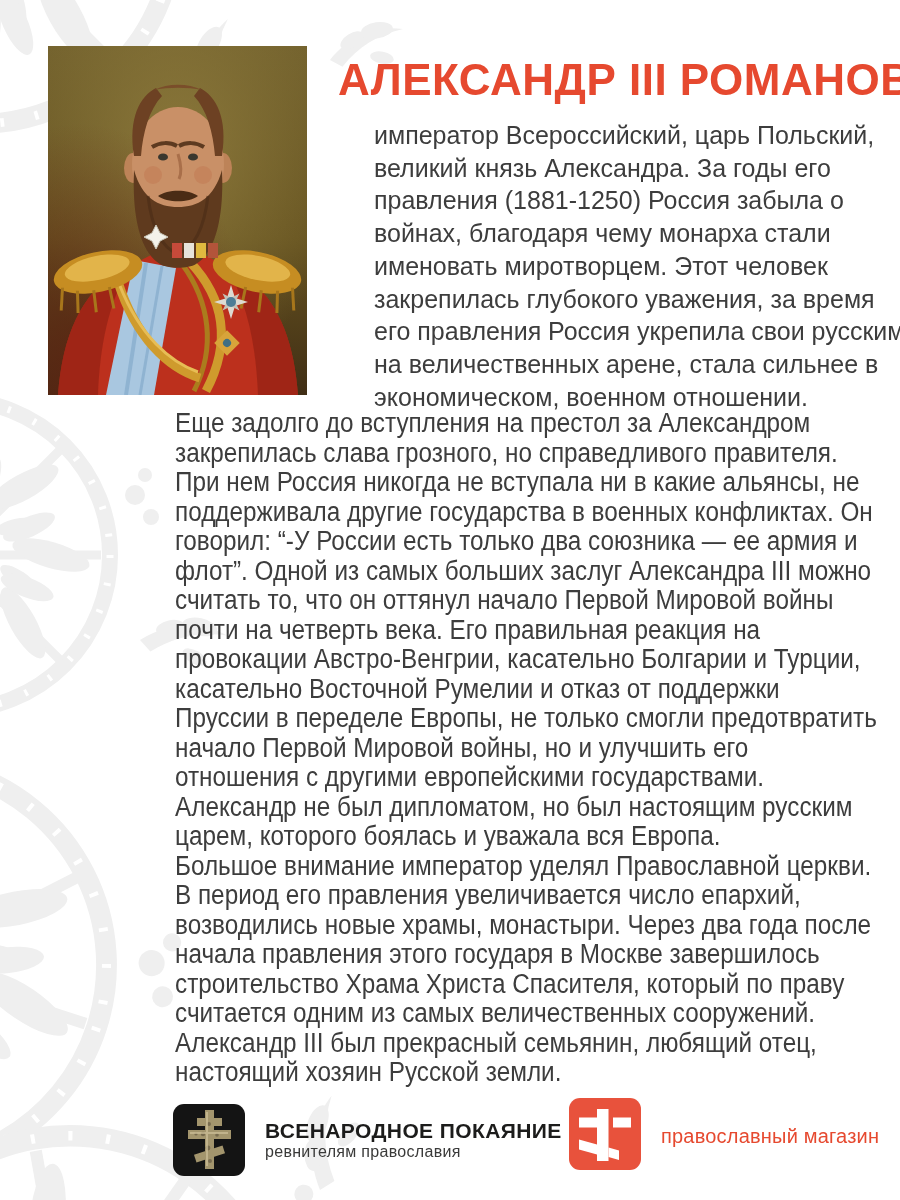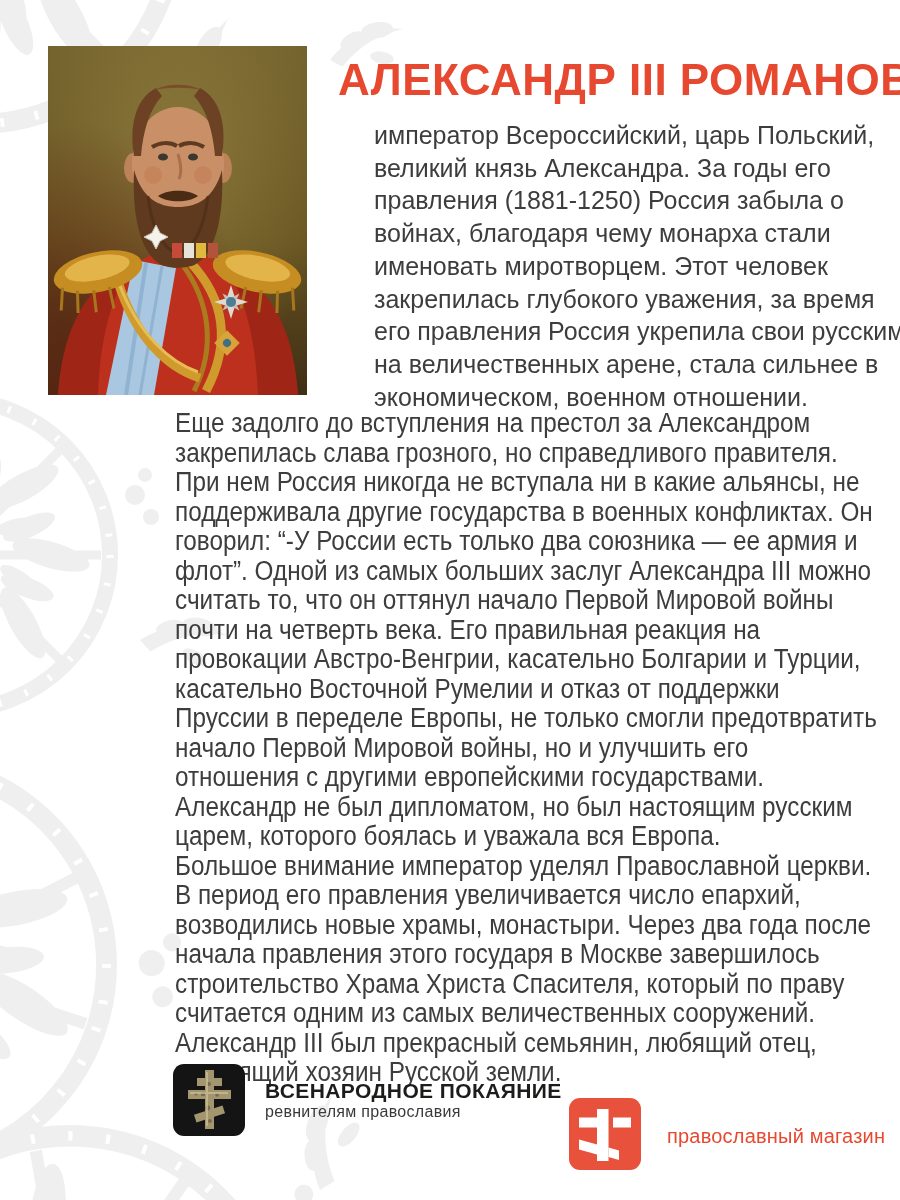--- a/index.html
+++ b/index.html
@@ -25,27 +25,27 @@
   .intro{position:absolute;left:339px;top:119px;width:545px;color:var(--text);
     font-size:25px;line-height:32.7px;margin-left:35px;}
   .intro .line{white-space:nowrap;}
 
   .bodytext{position:absolute;left:175px;top:409px;width:780px;color:var(--text);
     font-size:27px;line-height:29.5px;transform:scaleX(.9);transform-origin:left top;}
   .bodytext .line{white-space:nowrap;}
 
   .footer-logo{position:absolute;display:flex;align-items:center;}
   .footer-logo .licon{flex:0 0 auto;}
-  .flogo-left{left:173px;top:1064px;}
+  .flogo-left{left:173px;top:1104px;}
   .flogo-right{left:569px;top:1098px;}
   .ltext{margin-left:20px;display:flex;flex-direction:column;justify-content:center;}
   .flogo-left .ltitle{font-size:21px;font-weight:700;color:var(--footer_dark);letter-spacing:.4px;white-space:nowrap;}
   .flogo-left .lsub{font-size:16px;color:var(--footer_sub);letter-spacing:.3px;margin-top:0;white-space:nowrap;}
   .flogo-right .ltitle{font-size:24px;font-weight:700;color:var(--accent);letter-spacing:.4px;white-space:nowrap;}
-  .flogo-right .lsub{font-size:20px;color:var(--accent);letter-spacing:.2px;margin-top:4px;white-space:nowrap;margin-left:6px;}
+  .flogo-right .lsub{font-size:20px;color:var(--accent);letter-spacing:.2px;margin-top:4px;white-space:nowrap;}
 </style>
 </head>
 <body>
 
 <div class="page">
 
   <svg class="ornaments" width="900" height="1200" viewBox="0 0 900 1200">
     <defs>
       <g id="leafpair" fill="#efefef">
         <ellipse cx="0" cy="-96" rx="13" ry="40" transform="rotate(16 0 -96)"></ellipse>

